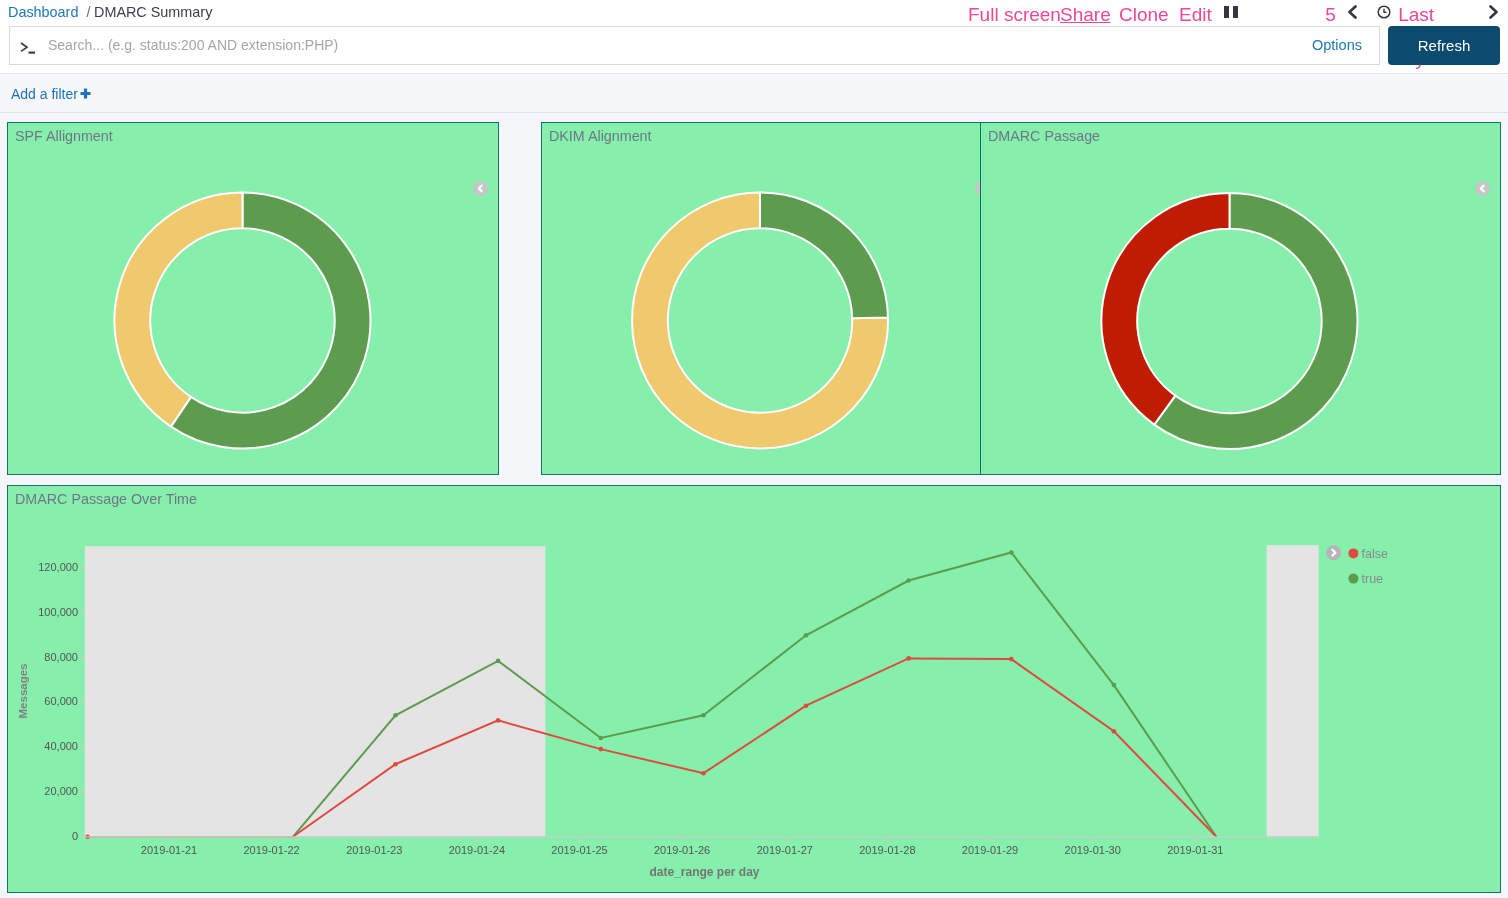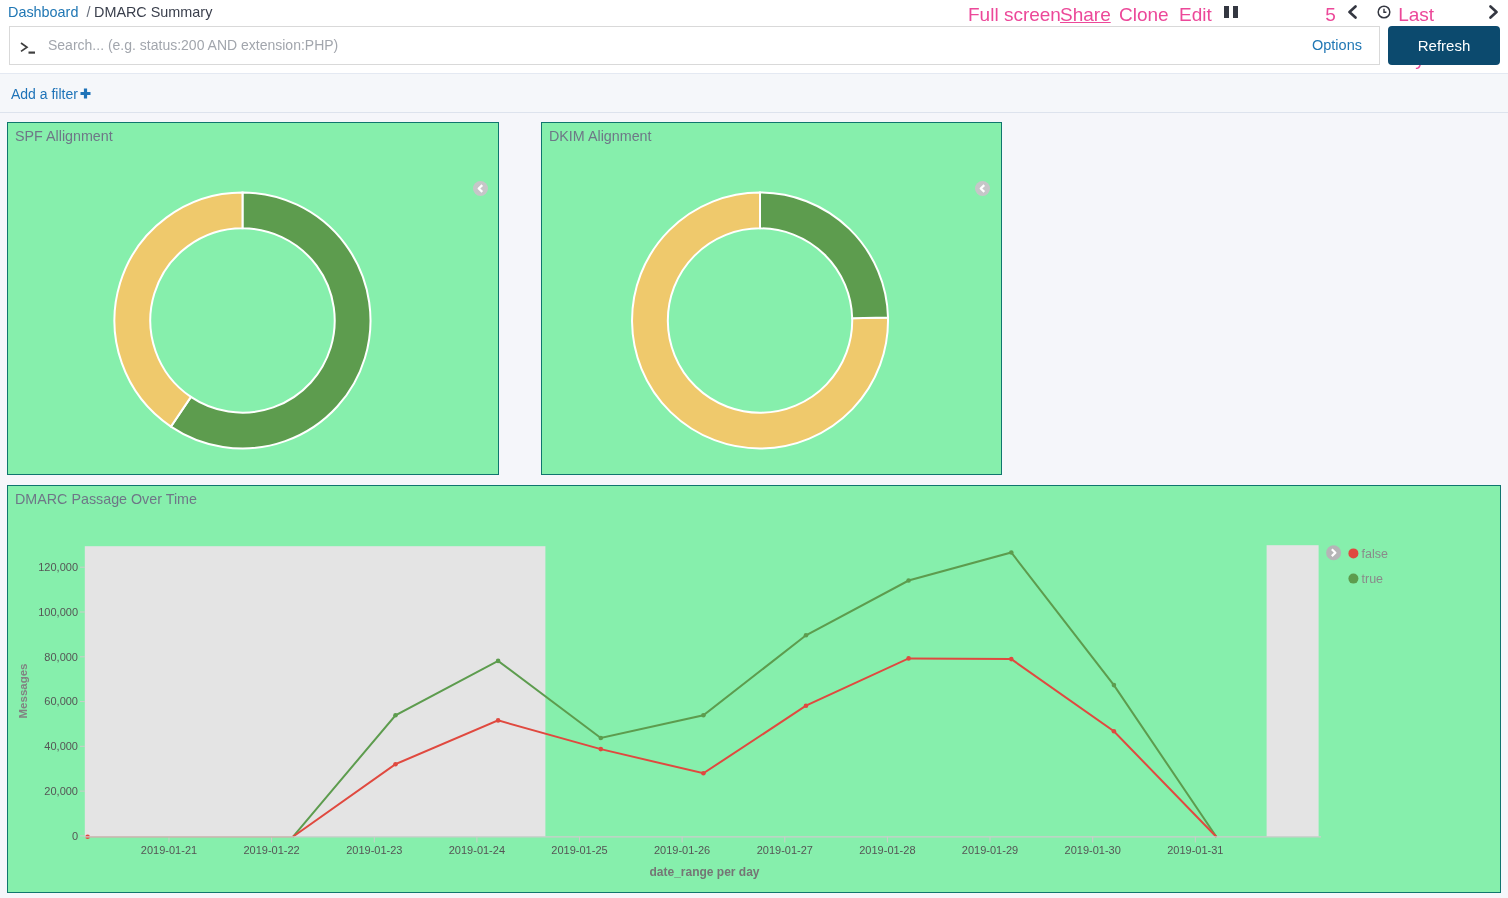--- a/index.html
+++ b/index.html
@@ -74,20 +74,31 @@
     <svg class="abs" style="left:0; top:0;" width="459" height="351" viewBox="0 0 459 351">
       <path d="M346.0 194.4 A128 128 0 1 1 218.0 69.5 L218.0 105.3 A92.2 92.2 0 1 0 310.2 195.2 Z" fill="#efc96c" stroke="#fff" stroke-width="2"></path>
       <path d="M218.0 69.5 A128 128 0 0 1 346.0 194.4 L310.2 195.2 A92.2 92.2 0 0 0 218.0 105.3 Z" fill="#5d9c4e" stroke="#fff" stroke-width="2"></path>
       <g transform="translate(440.5,65.5)">
         <circle cx="0" cy="0" r="7.5" fill="#c6c6c8"></circle>
         <path d="M1.8 -3.4 L-1.8 0 L1.8 3.4" fill="none" stroke="#fff" stroke-width="2.2" stroke-linejoin="round"></path>
       </g>
     </svg>
   </div>
 
+  <div class="panel" style="left:980px; top:122px; width:521px; height:353px;">
+    <div class="ptitle">DMARC Passage</div>
+    <svg class="abs" style="left:0; top:0;" width="519" height="351" viewBox="0 0 519 351">
+      <path d="M248.5 70.0 A128 128 0 1 1 173.3 301.6 L194.3 272.6 A92.2 92.2 0 1 0 248.5 105.8 Z" fill="#5d9c4e" stroke="#fff" stroke-width="2"></path>
+      <path d="M173.3 301.6 A128 128 0 0 1 248.5 70.0 L248.5 105.8 A92.2 92.2 0 0 0 194.3 272.6 Z" fill="#c01c01" stroke="#fff" stroke-width="2"></path>
+      <g transform="translate(501.5,65.5)">
+        <circle cx="0" cy="0" r="7.5" fill="#c6c6c8"></circle>
+        <path d="M1.8 -3.4 L-1.8 0 L1.8 3.4" fill="none" stroke="#fff" stroke-width="2.2" stroke-linejoin="round"></path>
+      </g>
+    </svg>
+  </div>
 
   <div class="panel" style="left:7px; top:485px; width:1494px; height:408px;">
     <div class="ptitle">DMARC Passage Over Time</div>
     <svg class="abs" style="left:0; top:0;" width="1492" height="406" viewBox="0 0 1492 406">
       <rect x="76.8" y="60.2" width="460.6" height="290.5" fill="#e4e4e4"></rect>
       <rect x="1258.6" y="59.2" width="52" height="291.5" fill="#e4e4e4"></rect>
 
       <g stroke="#cccccc" stroke-width="1">
         <line x1="72" y1="349.9" x2="77" y2="349.9"></line>
         <line x1="72" y1="305.1" x2="77" y2="305.1"></line>

